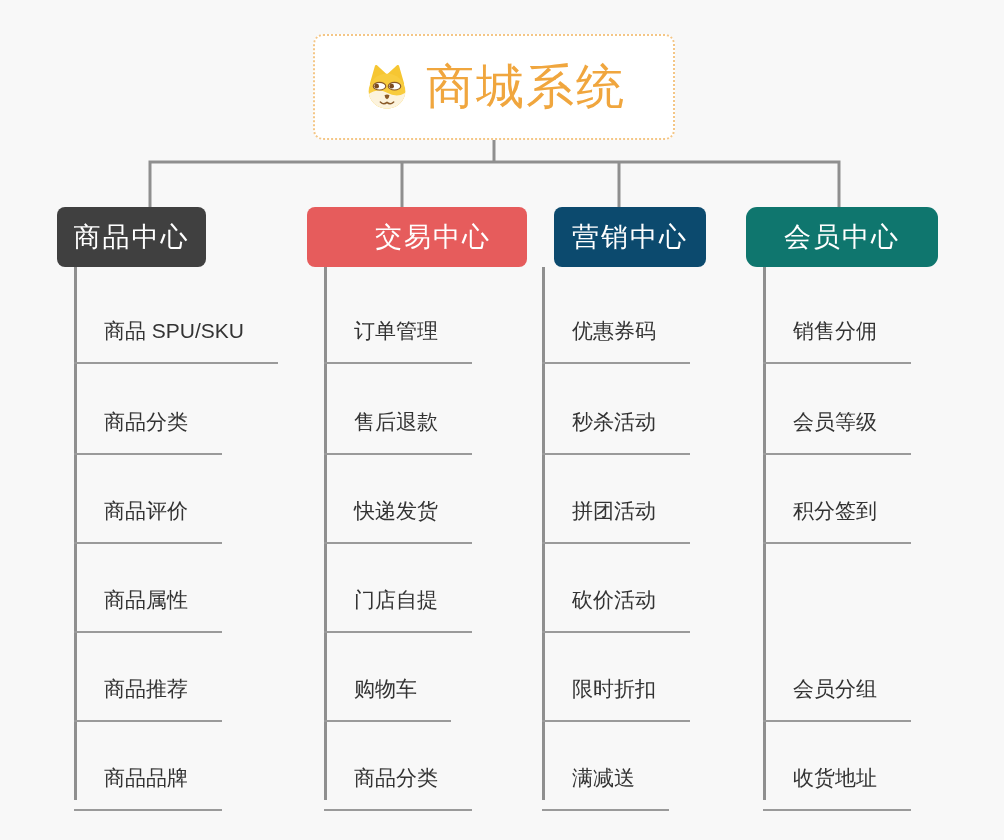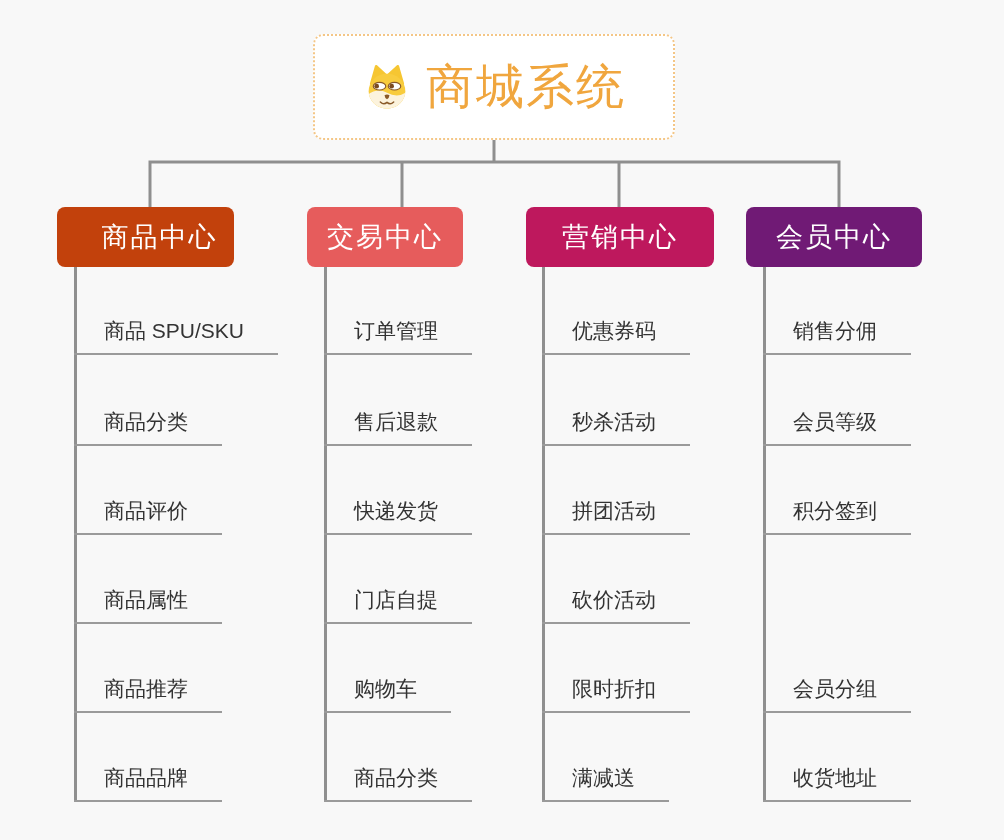--- a/index.html
+++ b/index.html
@@ -27,39 +27,39 @@
   }
   .dog-icon{width:50px;height:48px;display:block;}
   
   .branch{
     position:absolute;top:207px;height:60px;
     border-radius:8px;
     color:#FFFFFF;font-size:27px;letter-spacing:2px;
     display:flex;align-items:center;justify-content:center;
     cursor:pointer;
   }
-  .b1{left:57px;width:149px;background:#c2410c;padding-left:28px;}
-  .b2{left:307px;width:156px;background:#E65C5C;}
-  .b3{left:526px;width:188px;background:#be185d;}
-  .b4{left:746px;width:176px;background:#701a75;}
+  .b1{left:57px;width:149px;background:#404040;}
+  .b2{left:307px;width:188px;background:#E65C5C;padding-left:32px;}
+  .b3{left:554px;width:152px;background:#0c4a6e;}
+  .b4{left:746px;width:192px;background:#0f766e;border-radius:11px;}
   
   .column{position:absolute;top:267px;width:260px;height:533px;}
   .c1{left:74px;}
   .c2{left:324px;}
   .c3{left:542px;}
   .c4{left:763px;}
   .trunk{
     position:absolute;left:0;top:0;width:3px;height:533px;
     background:#8F8F8F;
   }
   .node{
     position:absolute;left:0;
     white-space:nowrap;
     font-size:21px;line-height:26px;color:#333333;
-    padding:0 34px 9px 30px;
+    padding:0 34px 18px 30px;
     border-bottom:2px solid #9A9A9A;
     cursor:pointer;
   }
   .r0{top:51px}.r1{top:142px}.r2{top:231px}.r3{top:320px}.r4{top:409px}.r5{top:498px}
 </style>
 </head>
 <body>
 
 <div class="canvas">
 

